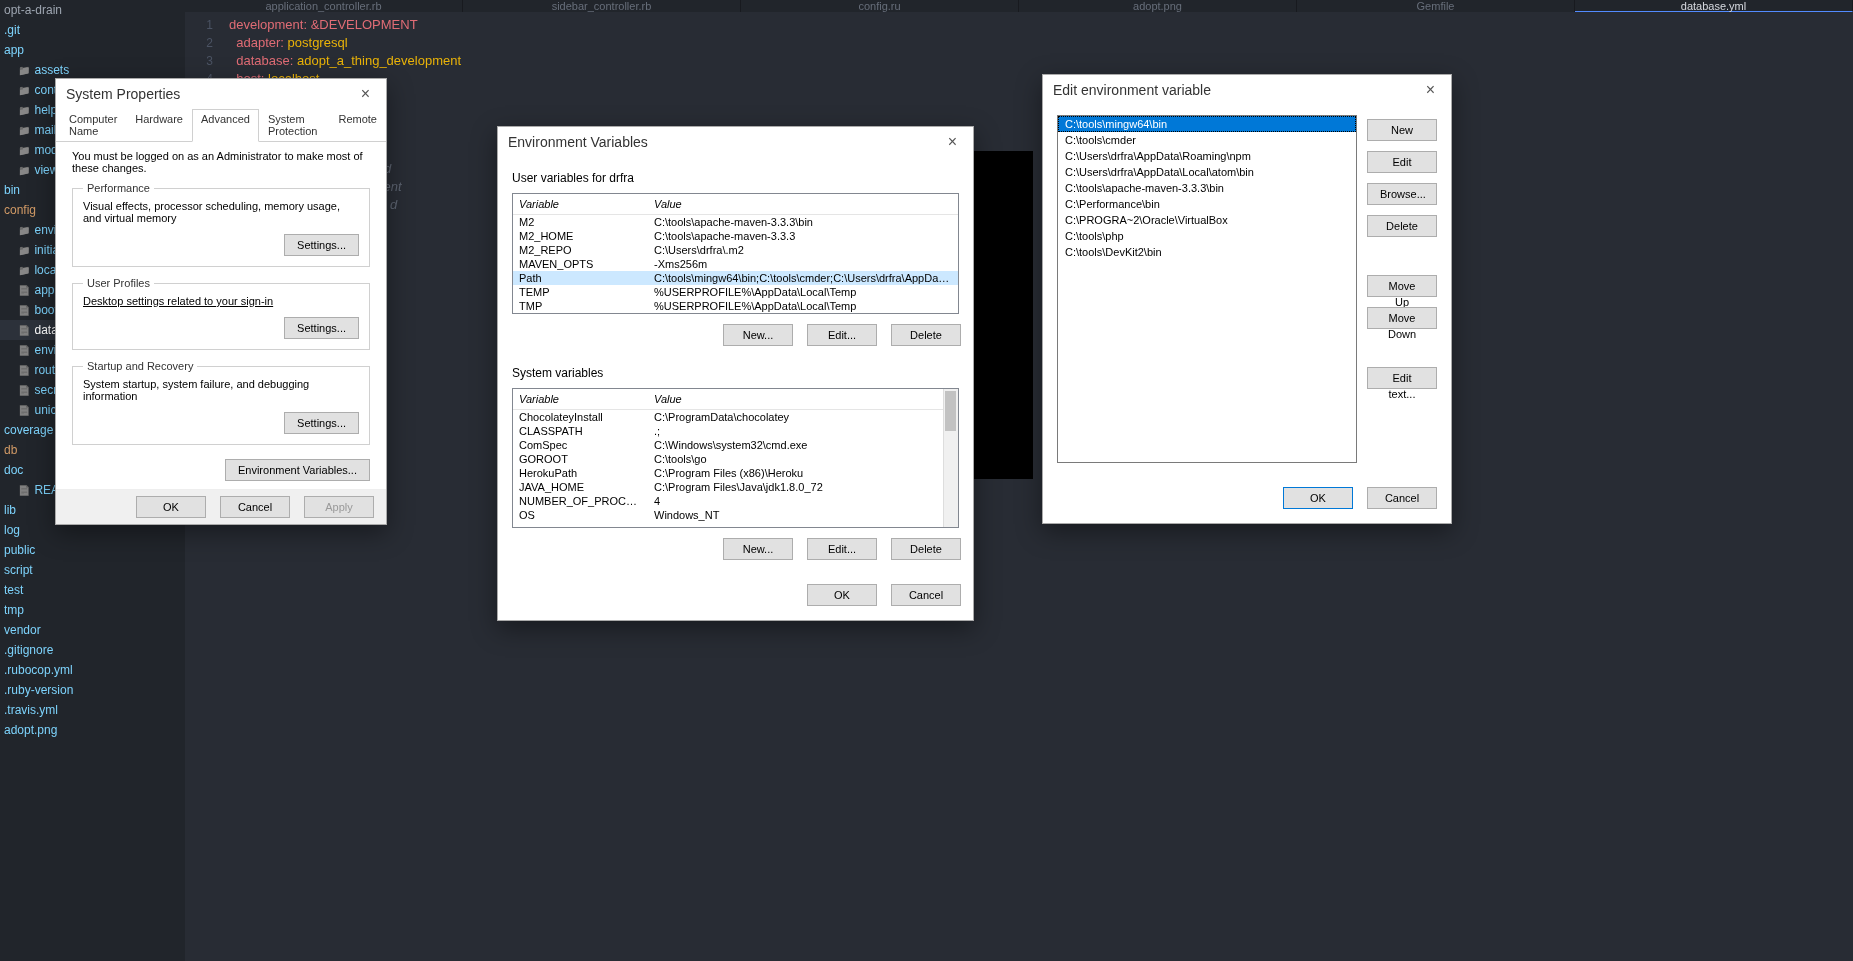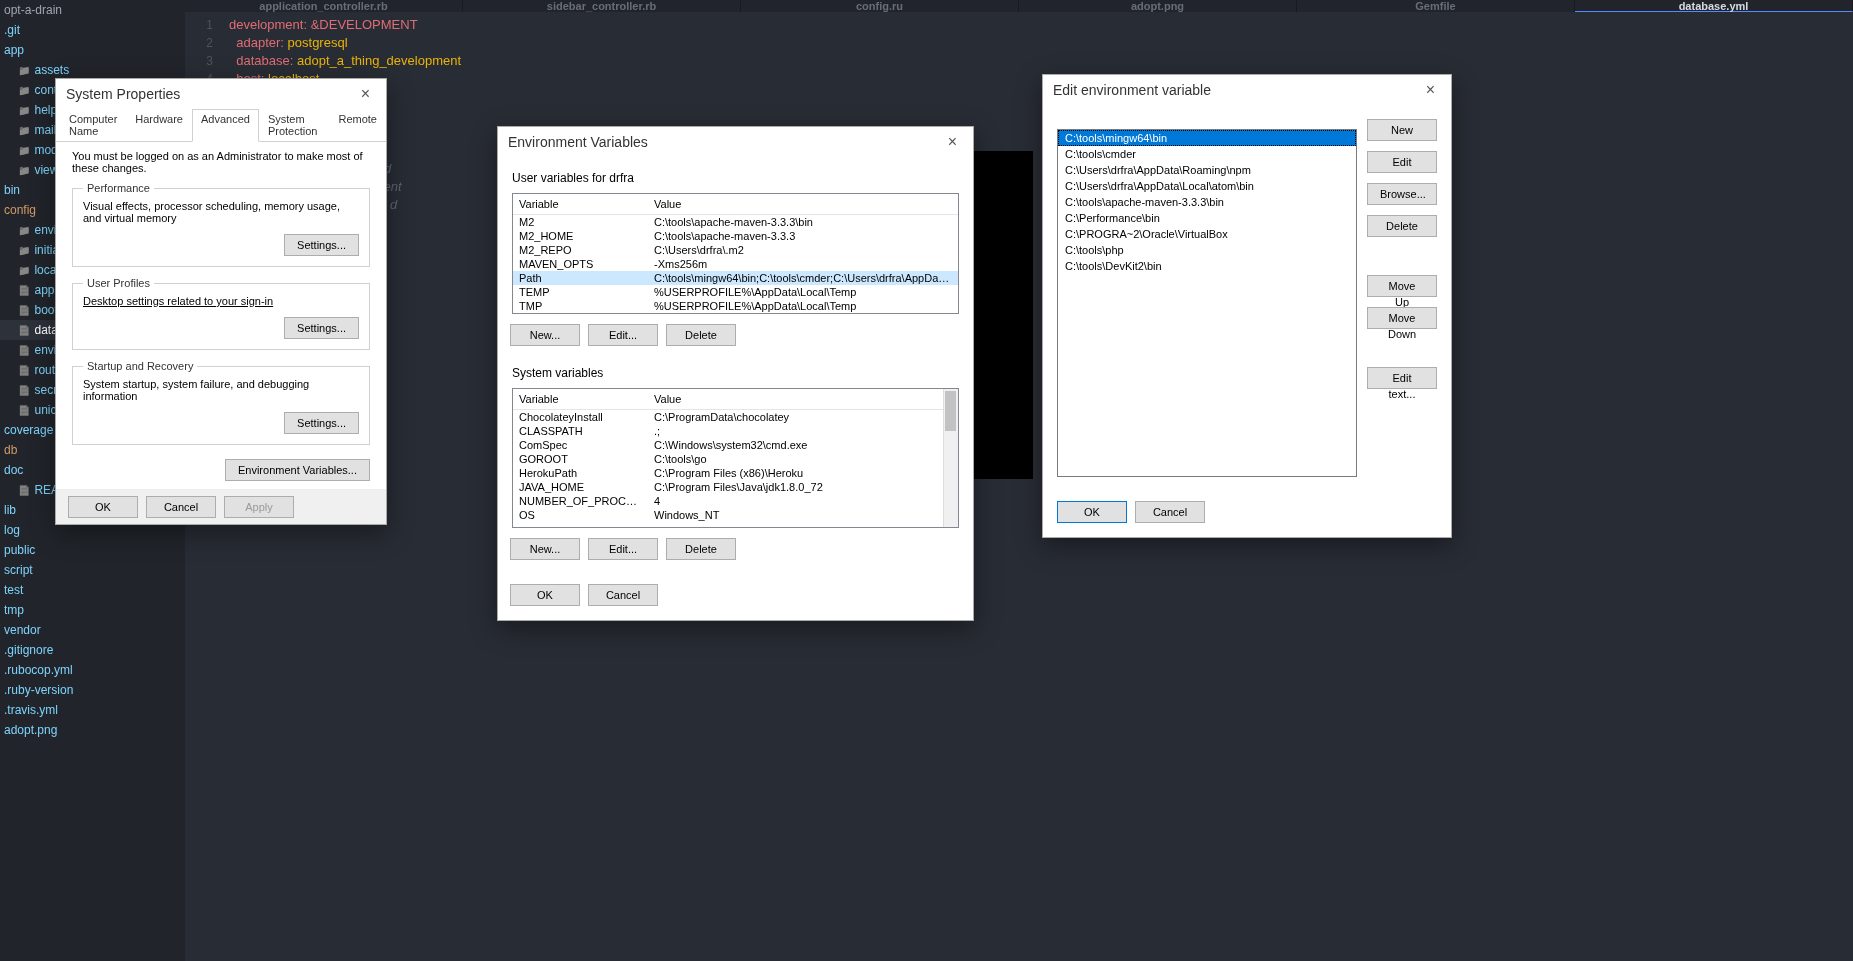--- a/index.html
+++ b/index.html
@@ -9,21 +9,21 @@
 .sidebar { position: absolute; left: 0; top: 0; width: 185px; height: 100%; background: #21252b; font-size: 12px; overflow: hidden; }
 .tree-item { padding: 3px 4px 3px 18px; color: #7dd3fc; cursor: pointer; white-space: nowrap; display: flex; align-items: center; gap: 4px; }
 .tree-item.root { padding-left: 4px; color: #9da5b0; }
 .tree-item.folder::before { content: "📁"; font-size: 10px; filter: grayscale(1) brightness(0.6); }
 .tree-item.file::before { content: "📄"; font-size: 10px; filter: grayscale(1) brightness(0.5); }
 .tree-item.selected { background: #2c313a; color: #fff; }
 .tree-item.orange { color: #d19a66; }
 .tree-item.plain { padding-left: 4px; }
 
 
-.tab-bar { position: absolute; left: 185px; right: 0; top: 0; height: 12px; display: flex; background: #21252b; font-weight: bold; }
+.tab-bar { position: absolute; left: 185px; right: 0; top: 0; height: 12px; display: flex; background: #21252b; }
 .tab { flex: 1; text-align: center; font-size: 11px; color: #676e7a; padding: 0 8px; border-right: 1px solid #181a1f; }
 .tab.active { color: #d7dae0; border-bottom: 1px solid #528bff; }
 
 
 .editor { position: absolute; left: 185px; top: 12px; right: 0; bottom: 0; background: #282c34; font-family: Consolas, monospace; font-size: 13px; padding: 4px 0; }
 .gutter { position: absolute; left: 0; top: 4px; width: 40px; text-align: right; color: #4b5363; }
 .gutter div { padding-right: 12px; height: 18px; line-height: 18px; font-size:12px; }
 .code { position: absolute; left: 44px; top: 4px; }
 .code-line { height: 18px; line-height: 18px; white-space: pre; }
 .k-key { color: #e06c75; }
@@ -37,42 +37,42 @@
 .terminal .yel { color: #c9a561; }
 
 
 .win-dialog { position: absolute; background: #fff; border: 1px solid #aaa; box-shadow: 0 8px 24px rgba(0,0,0,0.4); color: #000; font-size: 12px; }
 .title-bar { height: 30px; display: flex; align-items: center; justify-content: space-between; padding: 0 10px; color: #333; font-size: 14px; }
 .close-x { font-size: 16px; color: #555; cursor: pointer; padding: 0 6px; }
 fieldset { border: 1px solid #d0d0d0; margin: 6px 12px 10px 12px; padding: 6px 10px 10px 10px; }
 legend { font-size: 11px; padding: 0 4px; color: #333; }
 .dlg-body { padding: 0 4px; }
 .btn { background: #e1e1e1; border: 1px solid #adadad; padding: 2px 12px; font-size: 11px; min-width: 70px; text-align: center; cursor: pointer; height: 22px; line-height: 16px; }
-.btn-row { display: flex; gap: 8px; padding: 6px 12px; }
+.btn-row { display: flex; gap: 14px; justify-content: flex-end; padding: 6px 12px; }
 .btn-primary { border: 1px solid #0078d7; }
 .tabs-row { display: flex; border-bottom: 1px solid #d0d0d0; padding-left: 4px; }
 .tabs-row .dtab { font-size: 11px; padding: 3px 8px; border: 1px solid transparent; color: #333; cursor: pointer; }
 .tabs-row .dtab.active { border: 1px solid #d0d0d0; border-bottom: 1px solid #fff; background: #fff; margin-bottom: -1px; }
 
 
 .section-label { font-size: 12px; padding: 14px 14px 4px 14px; }
 .list-table { border: 1px solid #828790; margin: 4px 14px; background: #fff; }
 .list-header { display: flex; border-bottom: 1px solid #e5e5e5; font-size: 11px; }
-.list-header > div { padding: 4px 6px; }
+.list-header > div { padding: 4px 6px; font-style: italic; }
 .list-row { display: flex; font-size: 11px; }
 .list-row > div { padding: 1px 6px; overflow: hidden; text-overflow: ellipsis; white-space: nowrap; }
 .list-row.sel { background: #cce8ff; }
 .col-var { width: 135px; flex-shrink: 0; }
 .col-val { flex: 1; }
 .scroll-list { position: relative; }
 .scroll-list .scrollbar { position: absolute; right: 0; top: 0; bottom: 0; width: 15px; background: #f0f0f0; border-left: 1px solid #ddd; }
 .scroll-list .thumb { position: absolute; right: 2px; top: 2px; width: 11px; height: 40px; background: #c2c2c2; }
 
 
-.edit-list { border: 1px solid #7a7a7a; margin: 24px 0 14px 14px; width: 304px; height: 348px; background: #fff; }
+.edit-list { border: 1px solid #7a7a7a; margin: 10px 0 14px 14px; width: 304px; height: 348px; background: #fff; }
 .edit-row { font-size: 11px; padding: 1px 6px; border: 1px solid transparent; }
 .edit-row.sel { background: #0078d7; color: #fff; border: 1px dotted #000; }
 .edit-side { display: flex; flex-direction: column; gap: 10px; padding: 14px 14px 0 10px; }
 .edit-side .btn { width: 68px; }
 .flex-cols { display: flex; }
 </style>
 </head>
 <body>
 
 <div class="sidebar">

